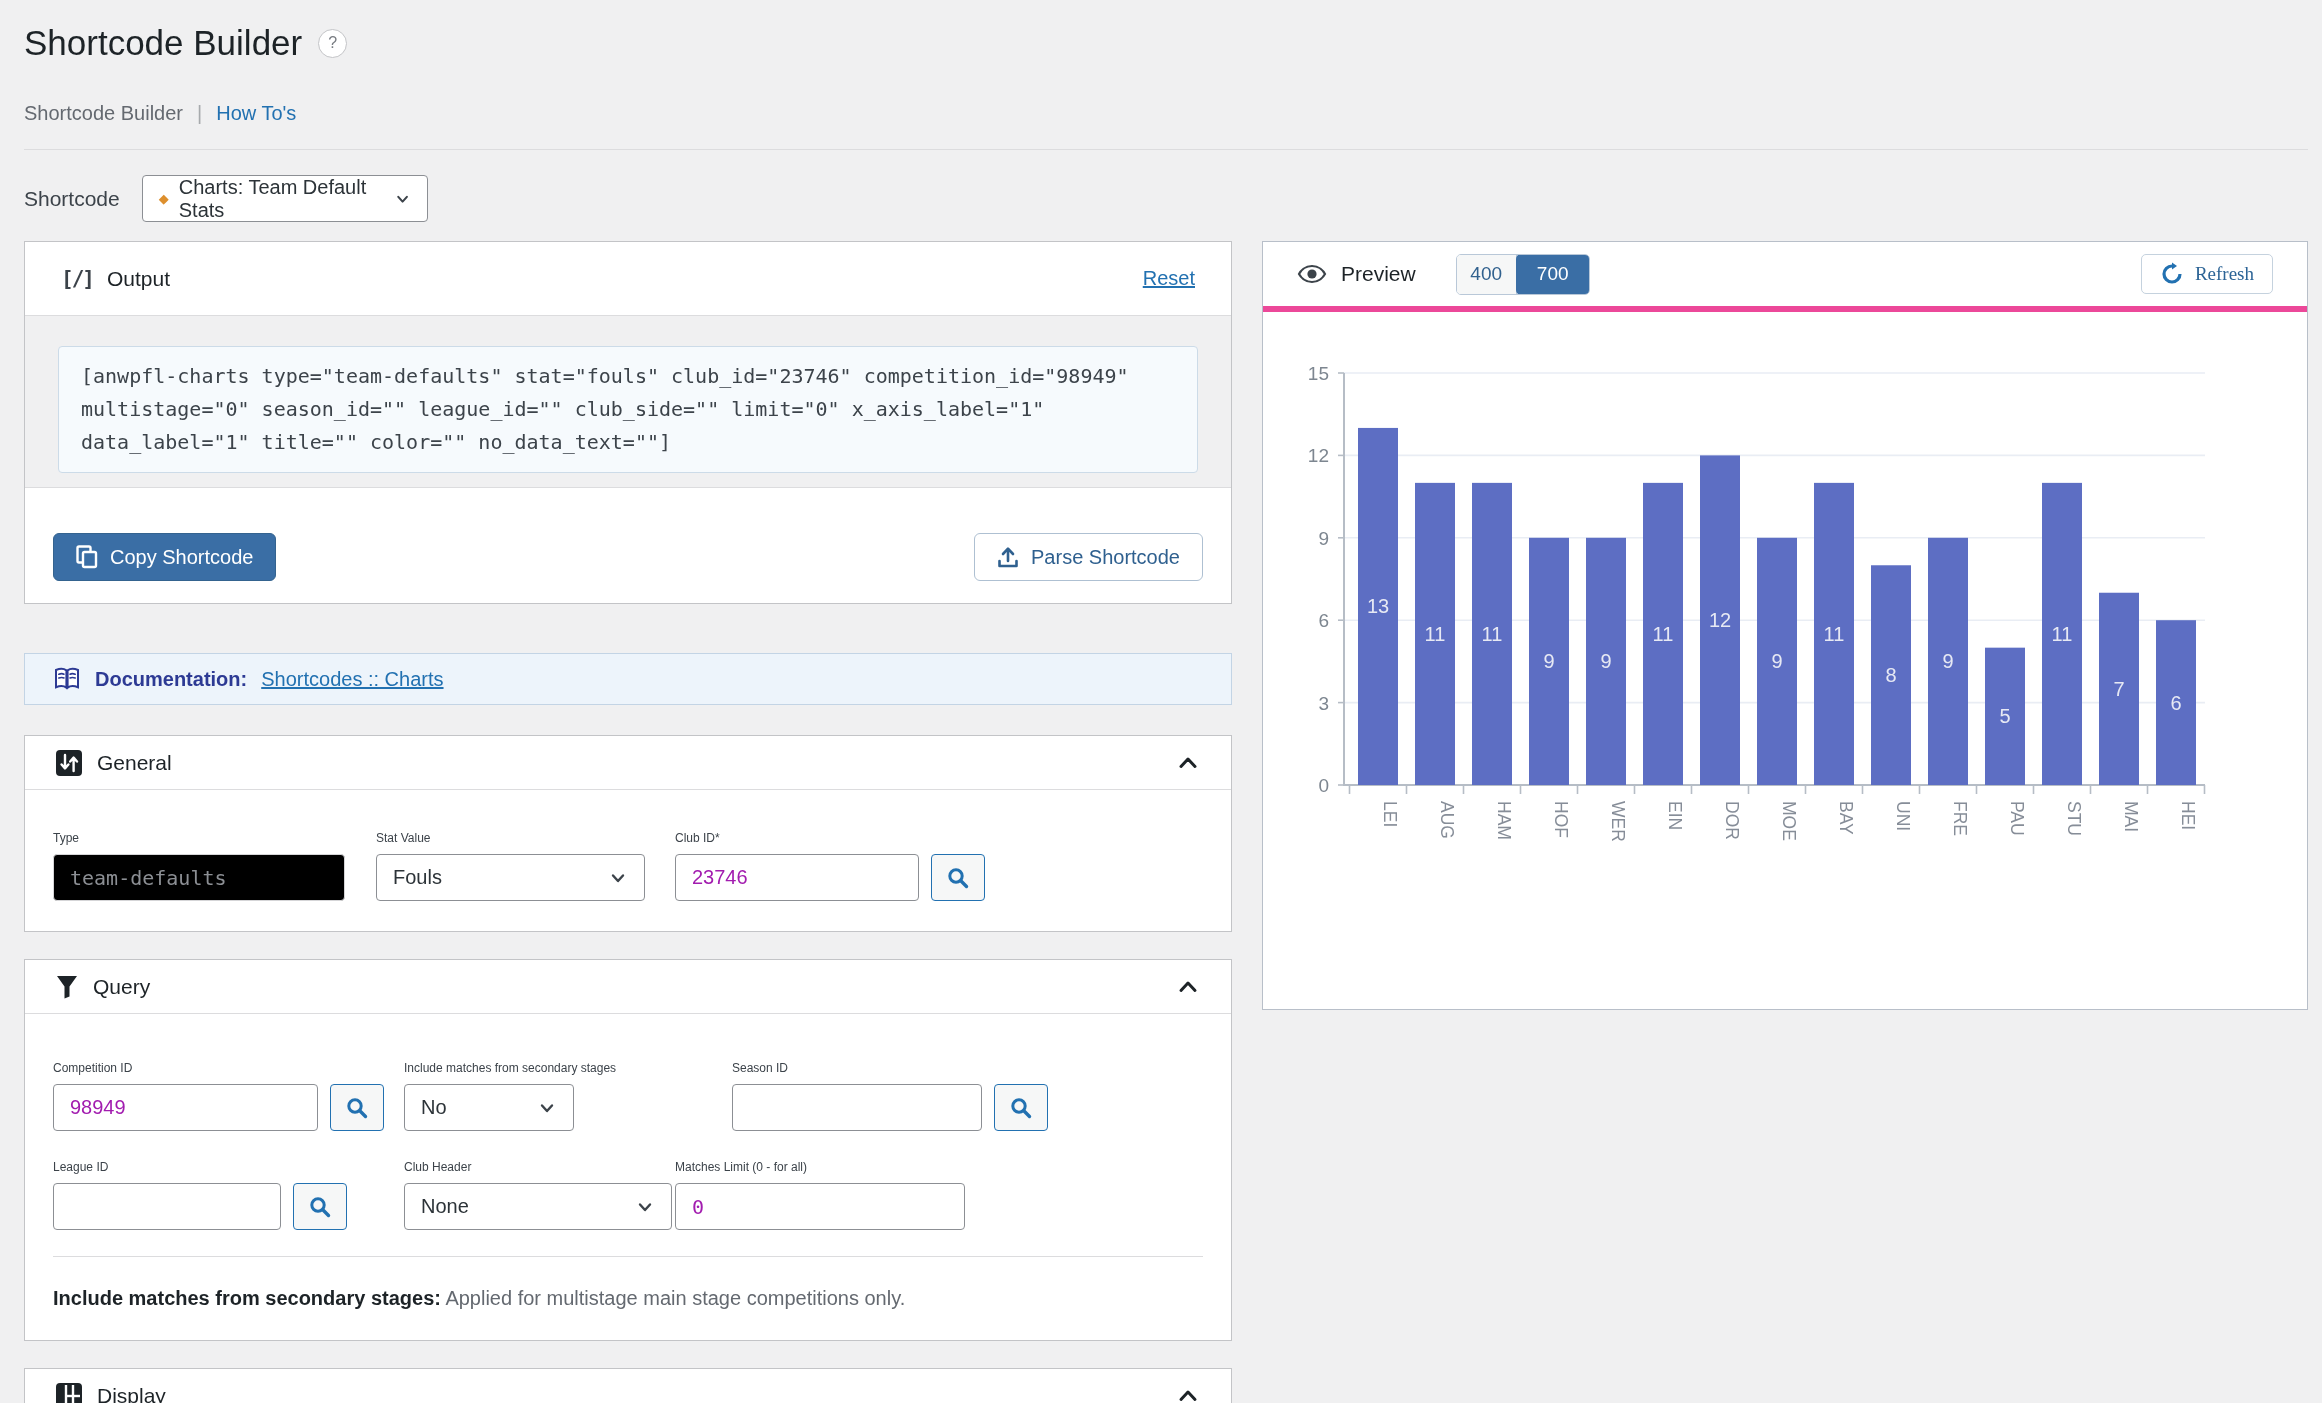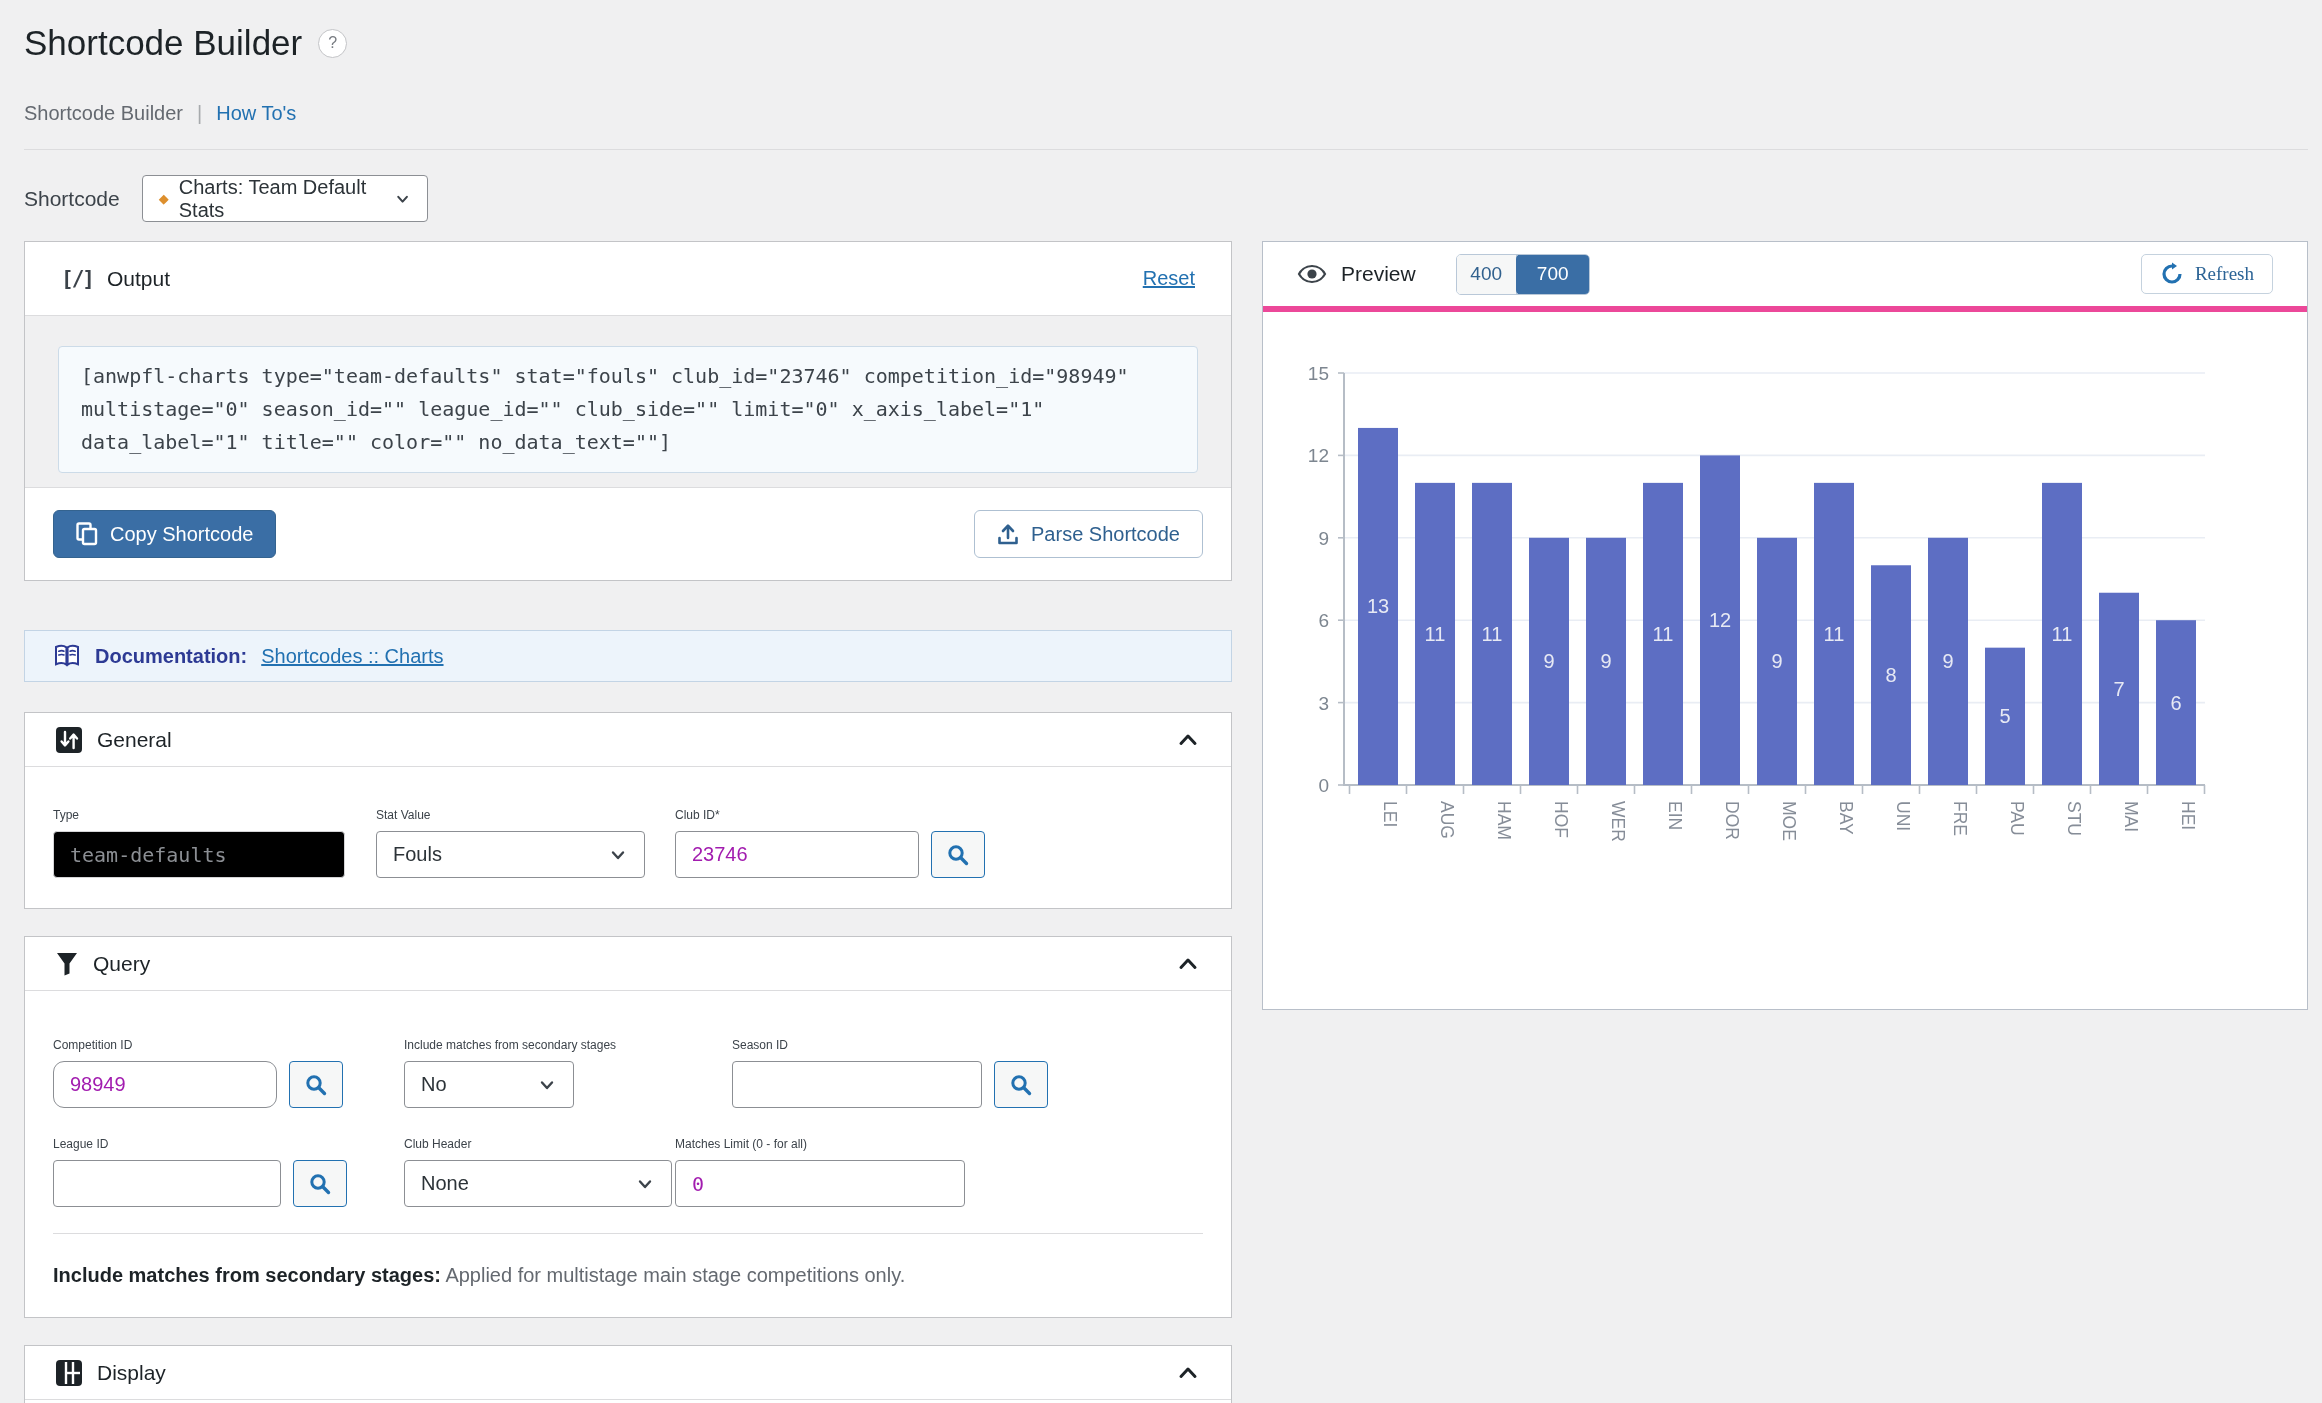--- a/index.html
+++ b/index.html
@@ -60,21 +60,21 @@
     background:#f6fafd; border:1px solid #ccdbe8; border-radius:4px;
     padding:13px 22px; font-family:"DejaVu Sans Mono", monospace;
     font-size:20px; line-height:33px; color:#3c434a;
     white-space:pre-wrap; word-break:break-word;
   }
   .output-footer {
     background:#fff; border-top:1px solid #dcdcde;
     padding:22px 28px; display:flex; align-items:center; justify-content:space-between;
   }
   .btn { display:flex; align-items:center; gap:12px; height:48px; padding:11px 22px;
-         border-radius:6px; font-size:20px; cursor:pointer; border:1px solid transparent; }
+         border-radius:6px; font-size:20px; cursor:pointer; border:1px solid transparent;margin-top:23px; }
   .btn-primary { background:#3a6ea5; border-color:#34638f; color:#fff; }
   .btn-outline { background:#fff; border:1px solid #aec0d2; color:#2f608f; }
 
   
   .doc-bar {
     margin-top:49px; height:52px; background:#edf4fb; border:1px solid #c3d4e5;
     display:flex; align-items:center; gap:14px; padding:0 28px; font-size:20px;
   }
   .doc-label { font-weight:700; color:#2d3a94; }
   .doc-bar a { color:#2271b1; text-decoration:underline; cursor:pointer; }
@@ -240,21 +240,21 @@
           <span>Query</span>
           <svg class="icon caret" width="26" height="20" viewBox="0 0 26 20">
               <polyline points="6,13.5 13,6 20,13.5" fill="none" stroke="#1d2327" stroke-width="3" stroke-linecap="round" stroke-linejoin="round"></polyline>
             </svg>
         </div>
         <div class="panel-body" style="padding-top:42px;">
           <div class="frow">
             <div class="fld" style="left:0;">
               <span class="flabel">Competition ID</span>
               <div style="display:flex; gap:12px;">
-                <input class="tinput" style="width: 224px; border-radius: 11px;" value="98949">
+                <input class="tinput" style="width: 265px;" value="98949">
                 <button class="search-btn">
                   <svg class="icon" width="24" height="24" viewBox="0 0 24 24">
                       <circle cx="10" cy="10" r="6.2" fill="none" stroke="#2271b1" stroke-width="3"></circle>
                       <line x1="14.8" y1="14.8" x2="20.5" y2="20.5" stroke="#2271b1" stroke-width="3.4" stroke-linecap="round"></line>
                     </svg>
                 </button>
               </div>
             </div>
             <div class="fld" style="left:351px;">
               <span class="flabel">Include matches from secondary stages</span>

